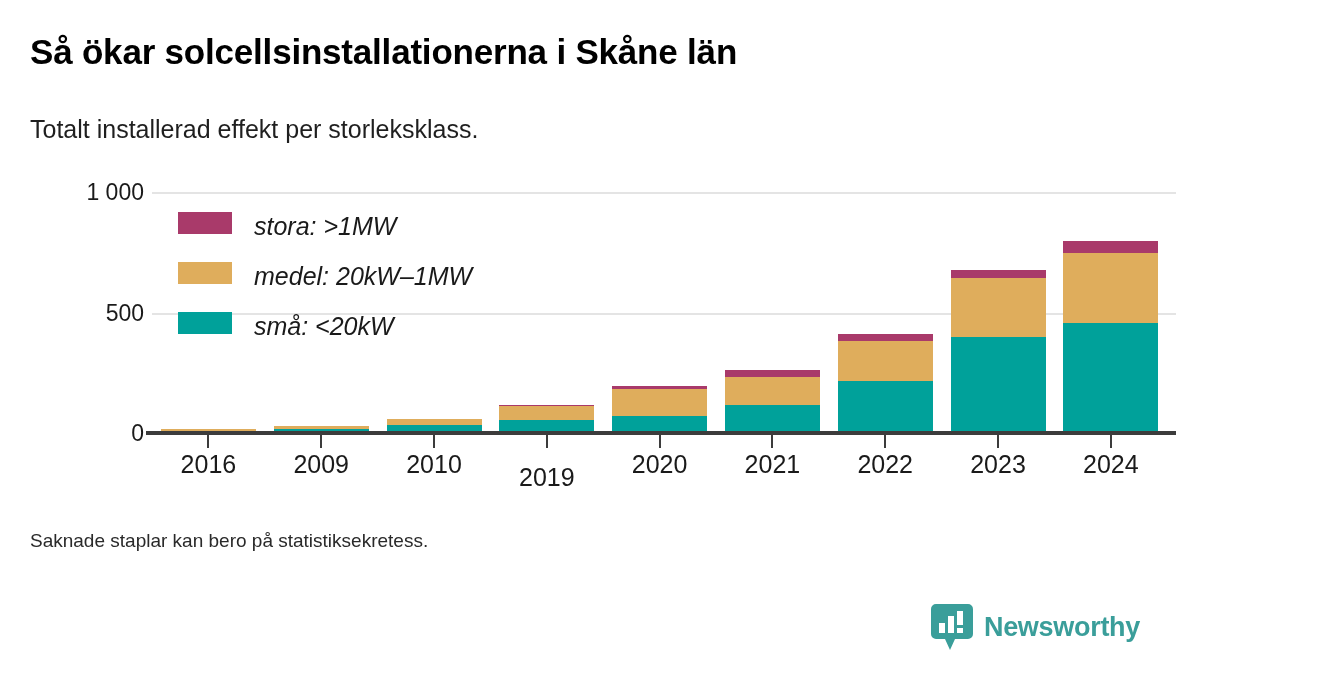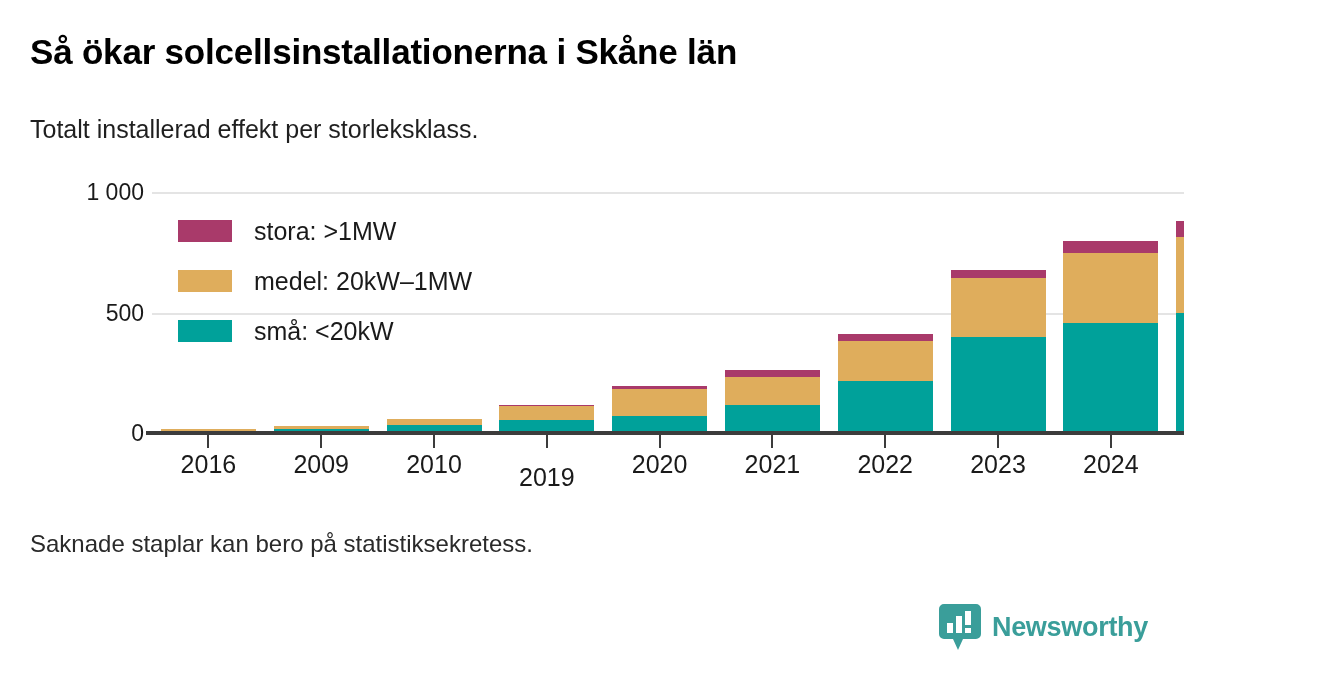--- a/index.html
+++ b/index.html
@@ -10,21 +10,20 @@
   body {
     font-family: "Liberation Sans", sans-serif;
     color: #1a1a1a;
   }
   #page {
     position: relative;
     width: 1176px;
     height: 685px;
     background: #ffffff;
     overflow: hidden;
-    padding-left: 8px;
   }
 
   
   .title {
     position: absolute;
     left: 30px;
     top: 32px;
     font-size: 35px;
     font-weight: bold;
     letter-spacing: -0.2px;
@@ -119,42 +118,43 @@
   }
 
   
   .legend {
     position: absolute;
     left: 178px;
     top: 212px;
   }
   .legend-row {
     display: flex;
-    align-items: center;
+    align-items: flex-start;
     height: 38px;
     margin-bottom: 12px;
+    font-style: italic;
   }
   .legend-swatch {
     width: 54px;
     height: 22px;
     margin-right: 22px;
     flex: 0 0 auto;
   }
   .legend-label {
     font-size: 25px;
     color: #1a1a1a;
     white-space: nowrap;
   }
 
   
   .note {
     position: absolute;
     left: 30px;
     top: 530px;
-    font-size: 24px;
+    font-size: 19px;
     color: #2a2a2a;
     white-space: nowrap;
   }
   .logo {
     position: absolute;
     right: 36px;
     top: 604px;
     display: flex;
     align-items: center;
   }

